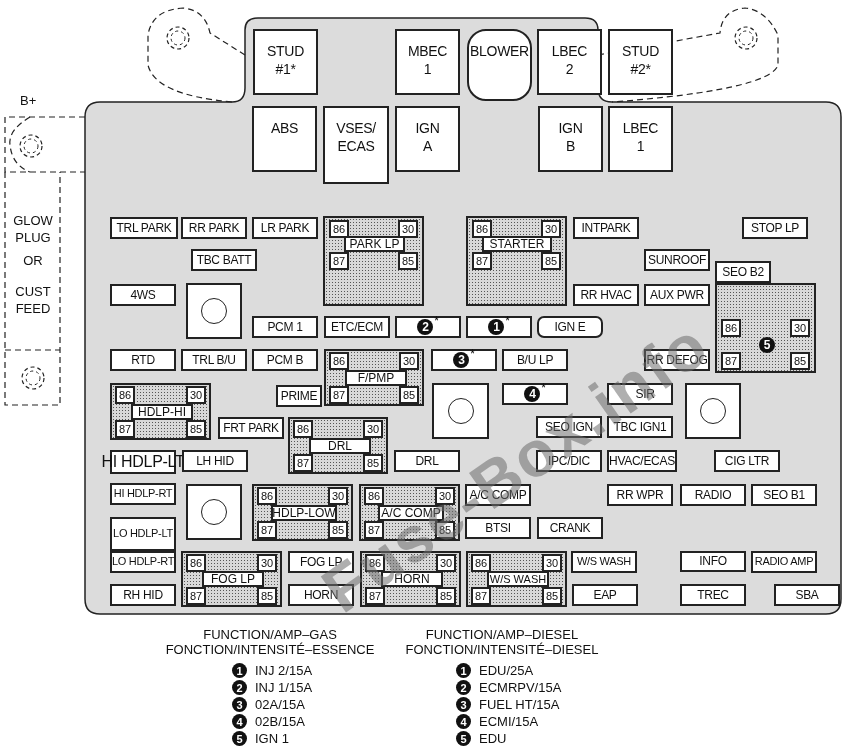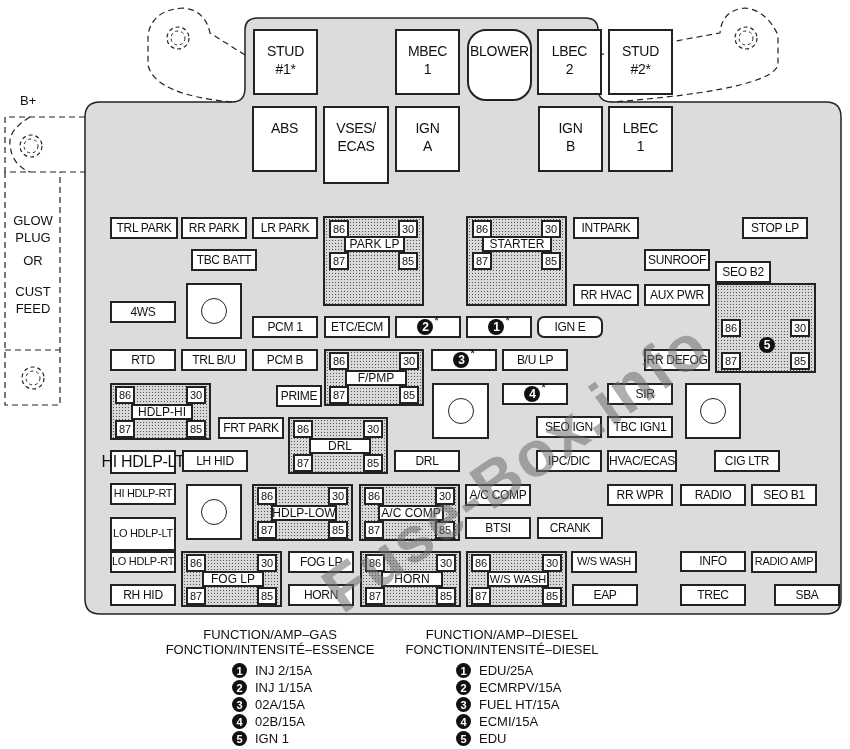--- a/index.html
+++ b/index.html
@@ -129,21 +129,21 @@
     </div>
 
   <div class="box" style="left:110px;top:217px;width:68px;height:22px;">TRL PARK</div>
   <div class="box" style="left:181px;top:217px;width:66px;height:22px;">RR PARK</div>
   <div class="box" style="left:252px;top:217px;width:66px;height:22px;">LR PARK</div>
   <div class="box" style="left:573px;top:217px;width:66px;height:22px;">INTPARK</div>
   <div class="box" style="left:742px;top:217px;width:66px;height:22px;">STOP LP</div>
   <div class="box" style="left:145px;top:249px;width:66px;height:22px;margin-left:46px;">TBC BATT</div>
   <div class="box" style="left:644px;top:249px;width:66px;height:22px;">SUNROOF</div>
   <div class="box" style="left:715px;top:249px;width:56px;height:22px;margin-top:12px;">SEO B2</div>
-  <div class="box" style="left:110px;top:284px;width:66px;height:22px;margin-top:17px;">4WS</div>
+  <div class="box" style="left:110px;top:284px;width:66px;height:22px;">4WS</div>
   <div class="box" style="left:573px;top:284px;width:66px;height:22px;">RR HVAC</div>
   <div class="box" style="left:644px;top:284px;width:66px;height:22px;">AUX PWR</div>
   <div class="box" style="left:252px;top:316px;width:66px;height:22px;">PCM 1</div>
   <div class="box" style="left:324px;top:316px;width:66px;height:22px;">ETC/ECM</div>
   <div class="box" style="left:537px;top:316px;width:66px;height:22px;border-radius:7px;">IGN E</div>
   <div class="box" style="left:110px;top:349px;width:66px;height:22px;">RTD</div>
   <div class="box" style="left:181px;top:349px;width:66px;height:22px;">TRL B/U</div>
   <div class="box" style="left:252px;top:349px;width:66px;height:22px;">PCM B</div>
   <div class="box" style="left:502px;top:349px;width:66px;height:22px;">B/U LP</div>
   <div class="box" style="left:644px;top:349px;width:66px;height:22px;">RR DEFOG</div>

